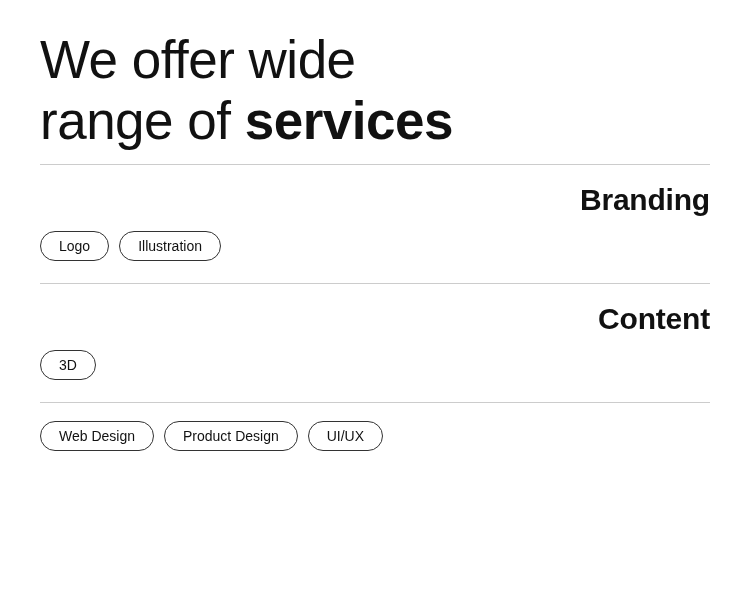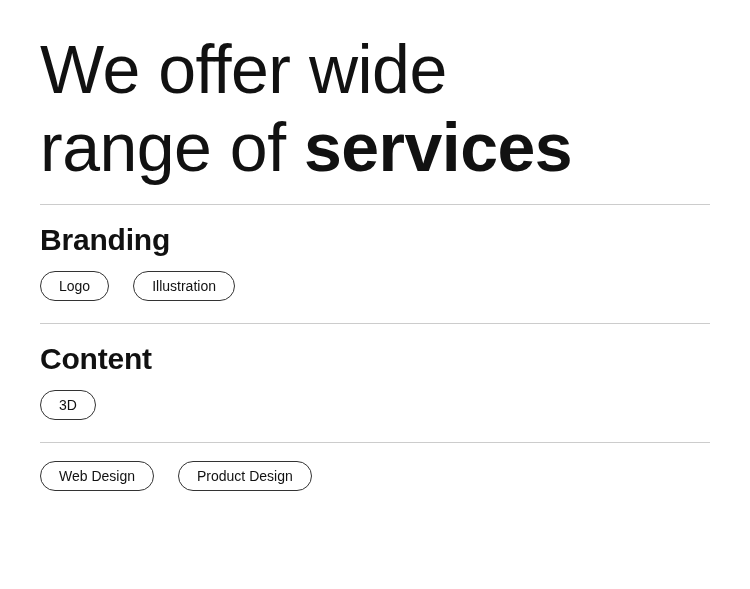--- a/index.html
+++ b/index.html
@@ -11,24 +11,24 @@
     body {
       width: 750px;
       min-height: 589px;
       background: #ffffff;
       font-family: 'Arial', sans-serif;
       padding: 30px 40px 40px 40px;
       color: #111111;
     }
 
     .headline {
-      font-size: 68px;
+      font-size: 53px;
       font-weight: 300;
       line-height: 1.15;
-      margin-bottom: 18px;
+      margin-bottom: 12px;
       letter-spacing: -0.5px;
     }
 
     .headline strong {
       font-weight: 800;
     }
 
     .divider {
       border: none;
       border-top: 1px solid #cccccc;
@@ -37,26 +37,27 @@
 
     .section {
       margin-bottom: 10px;
     }
 
     .section-title {
       font-size: 30px;
       font-weight: 800;
       margin-bottom: 14px;
       letter-spacing: -0.2px;
+      text-align: right;
     }
 
     .tags {
       display: flex;
       flex-wrap: wrap;
-      gap: 24px;
+      gap: 10px;
       margin-bottom: 22px;
     }
 
     .tag {
       border: 1.5px solid #333333;
       border-radius: 20px;
       padding: 6px 18px;
       font-size: 14px;
       font-weight: 400;
       color: #111111;
@@ -91,14 +92,15 @@
     <span class="tag">3D</span>
   </div>
 </div>
 
 <hr class="divider">
 
 <div class="section">
   <div class="tags">
     <span class="tag">Web Design</span>
     <span class="tag">Product Design</span>
+    <span class="tag">UI/UX</span>
   </div>
 </div>
 
 </body></html>

